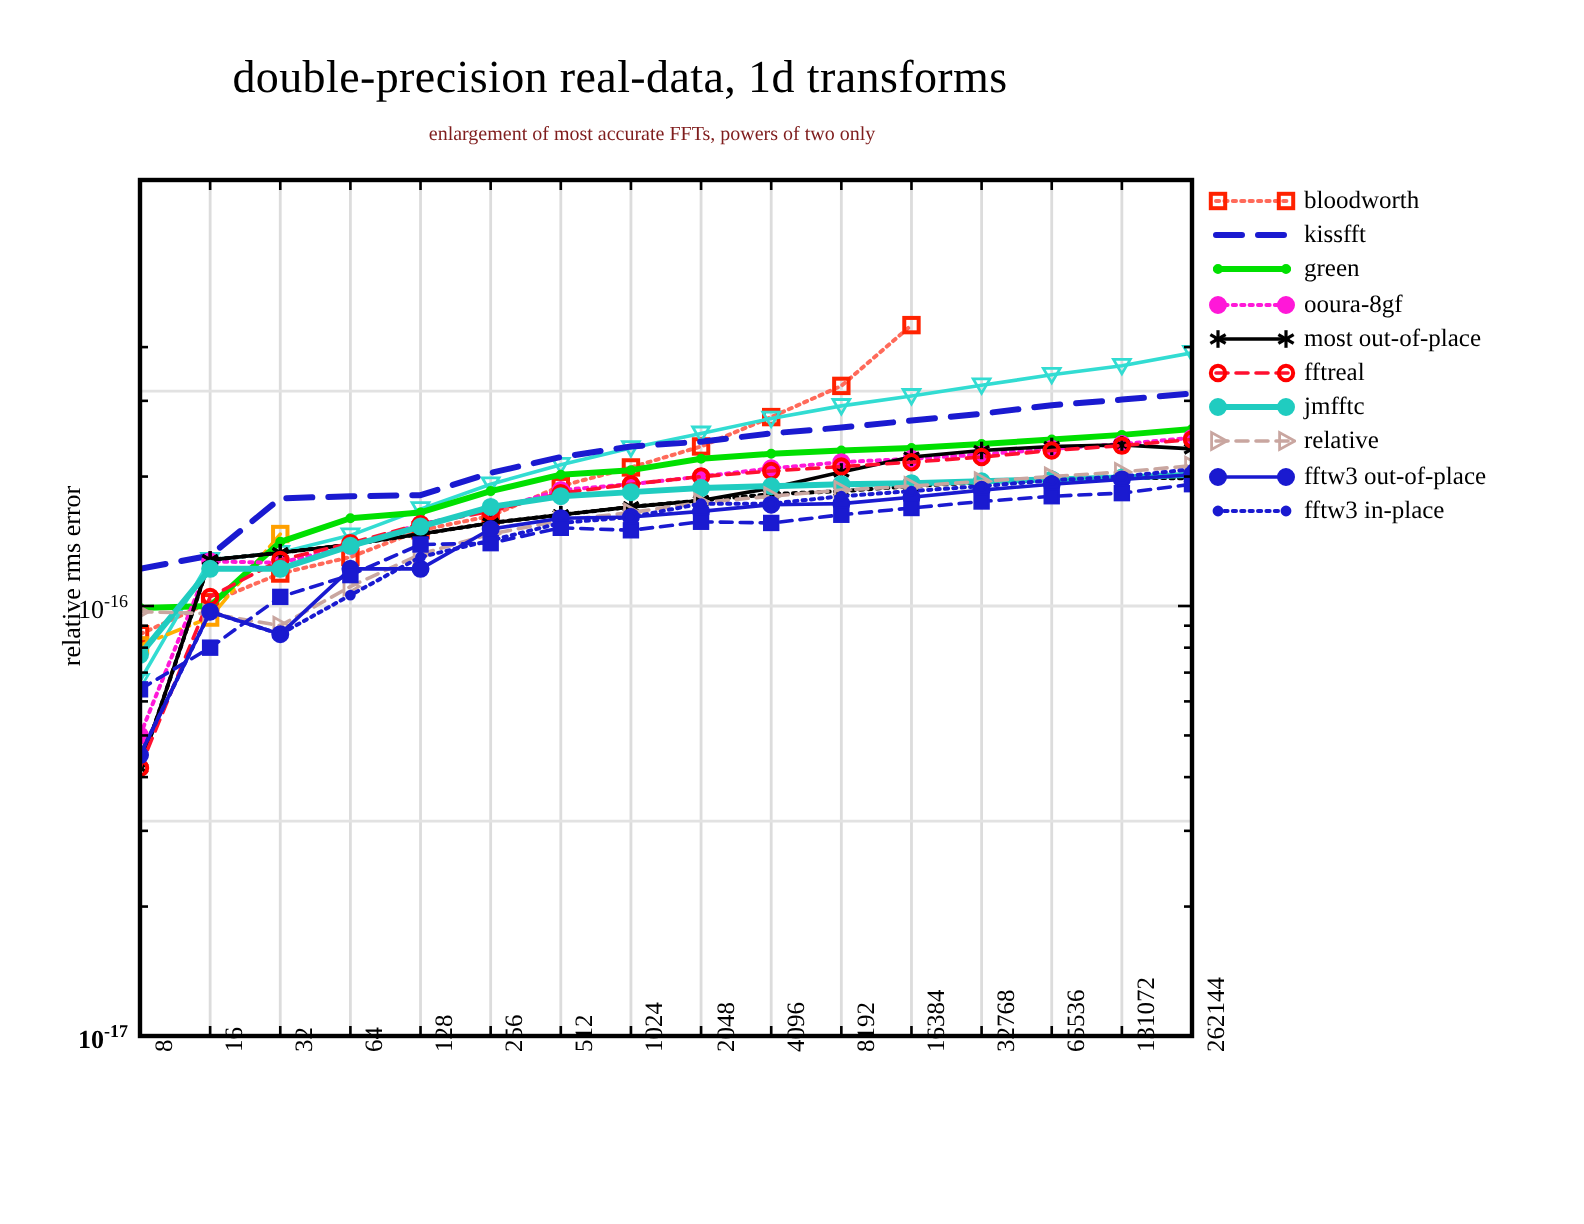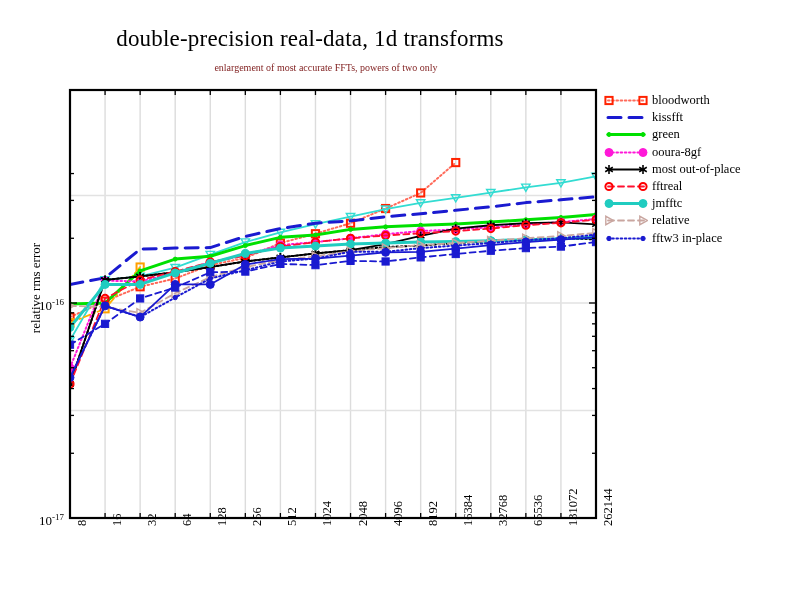--- a/index.html
+++ b/index.html
@@ -106,21 +106,21 @@
 
   <div class="title-main">double-precision real-data, 1d transforms</div>
   <div class="title-sub">enlargement of most accurate FFTs, powers of two only</div>
 
   <div class="ylabel">relative rms error</div>
 
   <div class="ytickbox" style="left:20px; top:296px;text-align:right;">
     <span class="ytick" style="position:relative;"><span>10</span><sup>-16</sup></span>
   </div>
   <div class="ytickbox" style="left:20px; top:511px;">
-    <span class="ytick" style="position:relative;"><span>10</span><sup>-17</sup></span>
+    <span class="ytick" style="position:relative;font-weight:bold;"><span>10</span><sup>-17</sup></span>
   </div>
 
   <svg id="plot-svg" width="792" height="612" style="position:absolute;left:0;top:0;">
       <g>
         <line x1="70" y1="90" x2="70" y2="518" stroke="#dcdcdc" stroke-width="1.4"></line>
         <line x1="105.06666666666666" y1="90" x2="105.06666666666666" y2="518" stroke="#dcdcdc" stroke-width="1.4"></line>
         <line x1="140.13333333333333" y1="90" x2="140.13333333333333" y2="518" stroke="#dcdcdc" stroke-width="1.4"></line>
         <line x1="175.2" y1="90" x2="175.2" y2="518" stroke="#dcdcdc" stroke-width="1.4"></line>
         <line x1="210.26666666666665" y1="90" x2="210.26666666666665" y2="518" stroke="#dcdcdc" stroke-width="1.4"></line>
         <line x1="245.33333333333331" y1="90" x2="245.33333333333331" y2="518" stroke="#dcdcdc" stroke-width="1.4"></line>
@@ -669,20 +669,30 @@
             <line x1="4" y1="8.5" x2="40" y2="8.5" stroke="#c9a6a0" stroke-width="1.8" stroke-linecap="round" stroke-dasharray="6,4"></line>
             <polygon points="1.7999999999999998,4.3 1.7999999999999998,12.7 9.4,8.5" fill="none" stroke="#c9a6a0" stroke-width="1.4"></polygon>
             <polygon points="35.8,4.3 35.8,12.7 43.4,8.5" fill="none" stroke="#c9a6a0" stroke-width="1.4"></polygon>
           </svg>
         </div>
         <div class="legend-label">relative</div>
       </div>
       <div class="legend-row">
         <div class="legend-sample">
           <svg width="44" height="17">
+            <line x1="4" y1="8.5" x2="40" y2="8.5" stroke="#1a1ad0" stroke-width="1.8" stroke-linecap="round"></line>
+            <circle cx="5" cy="8.5" r="4" fill="#1a1ad0" stroke="#1a1ad0" stroke-width="1"></circle>
+            <circle cx="39" cy="8.5" r="4" fill="#1a1ad0" stroke="#1a1ad0" stroke-width="1"></circle>
+          </svg>
+        </div>
+        <div class="legend-label">fftw3 out-of-place</div>
+      </div>
+      <div class="legend-row">
+        <div class="legend-sample">
+          <svg width="44" height="17">
             <line x1="4" y1="8.5" x2="40" y2="8.5" stroke="#1a1ad0" stroke-width="2" stroke-linecap="round" stroke-dasharray="1.6,2.6"></line>
             <circle cx="5" cy="8.5" r="2.2" fill="#1a1ad0" stroke="#1a1ad0" stroke-width="1"></circle>
             <circle cx="39" cy="8.5" r="2.2" fill="#1a1ad0" stroke="#1a1ad0" stroke-width="1"></circle>
           </svg>
         </div>
         <div class="legend-label">fftw3 in-place</div>
       </div>
     </div>
 
 </div>

